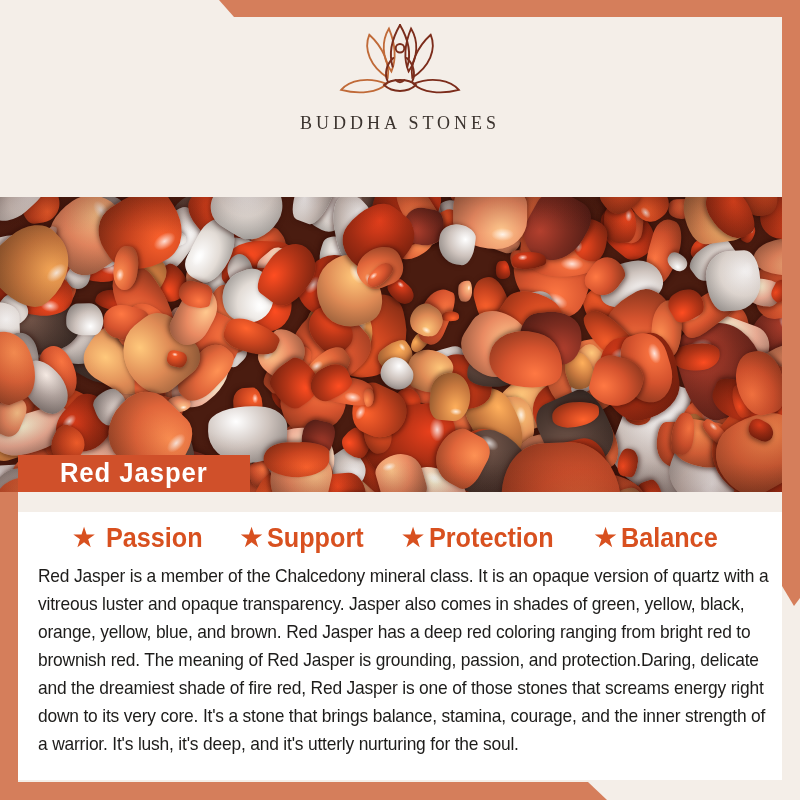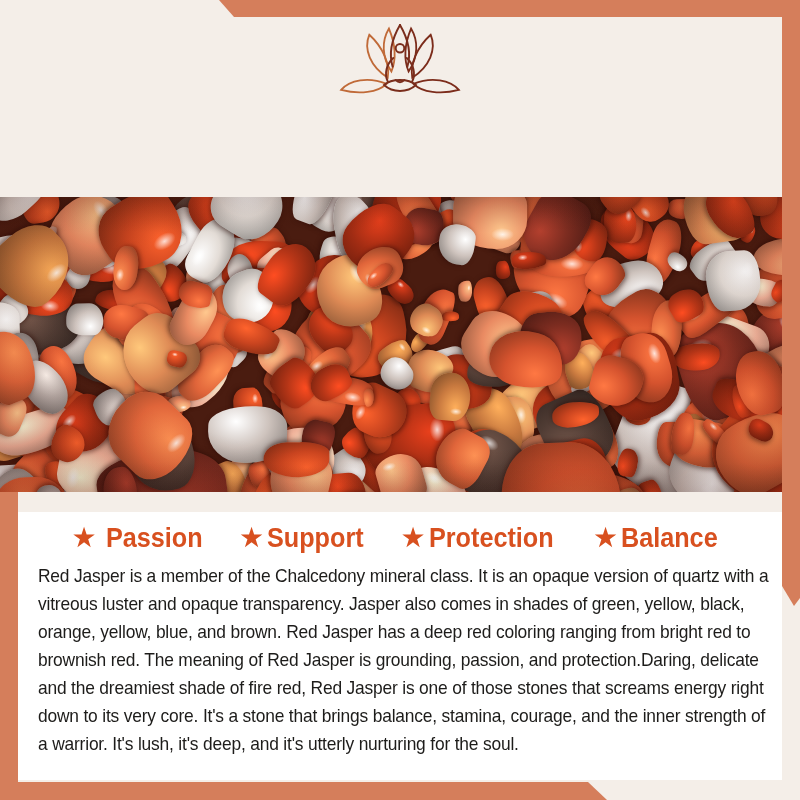--- a/index.html
+++ b/index.html
@@ -112,20 +112,21 @@
     <g stroke="#7a2d1c" stroke-width="3.2">
       <path d="M110,8 C96,32 92,56 98,76"></path>
       <path d="M110,8 C124,32 128,56 122,76"></path>
       <circle cx="110" cy="46" r="7"></circle>
       <path d="M99,62 C88,72 84,88 90,100"></path>
       <path d="M121,62 C132,72 136,88 130,100"></path>
       <path d="M84,106 C96,95 124,95 136,106 C122,119 98,119 84,106 Z"></path>
       <path d="M103,98 q7,7 14,0"></path>
     </g>
   </svg>
+  <div class="brand">BUDDHA STONES</div>
 
 
   <div class="photo" id="photo">
       <div class="stone" style="left: 616.9px; top: 187.6px; width: 100.9px; height: 110px; transform: rotate(21deg); border-radius: 58% 38% 35% 68% / 47% 54% 65% 34%; background: radial-gradient(at 35% 28%, rgb(255, 255, 255) 0%, rgb(206, 195, 189) 45%, rgb(113, 107, 104) 100%); box-shadow: rgba(40, 10, 5, 0.55) 0px 2px 5px;">
         <div class="glint" style="left: 18.1655px; top: 13.1995px; width: 30.2758px; height: 18.1655px;"></div>
       </div>
       <div class="stone" style="left: 167.9px; top: -0.3px; width: 80px; height: 65px; transform: rotate(29deg); border-radius: 46% 61% 69% 39% / 52% 31% 46% 36%; background: radial-gradient(at 35% 28%, rgb(116, 87, 75) 0%, rgb(80, 60, 52) 45%, rgb(44, 33, 29) 100%); box-shadow: rgba(40, 10, 5, 0.55) 0px 2px 5px;">
         <div class="glint" style="left: 14.3969px; top: 7.80425px; width: 23.9949px; height: 14.3969px;"></div>
       </div>
       <div class="stone" style="left: 510.6px; top: 13.2px; width: 26.6px; height: 22.8px; transform: rotate(84deg); border-radius: 31% 63% 55% 45% / 44% 36% 45% 46%; background: radial-gradient(at 35% 28%, rgb(255, 200, 123) 0%, rgb(222, 138, 85) 45%, rgb(122, 76, 47) 100%); box-shadow: rgba(40, 10, 5, 0.55) 0px 2px 5px;">
@@ -679,20 +680,23 @@
       <div class="stone" style="left: 66px; top: 105.9px; width: 37.2px; height: 32.4px; transform: rotate(179deg); border-radius: 35% 69% 42% 48% / 57% 47% 66% 70%; background: radial-gradient(at 35% 28%, rgb(255, 255, 255) 0%, rgb(206, 195, 189) 45%, rgb(113, 107, 104) 100%); box-shadow: rgba(40, 10, 5, 0.55) 0px 2px 5px;"></div>
       <div class="stone" style="left: 436.6px; top: 29.3px; width: 39.5px; height: 36.1px; transform: rotate(98deg); border-radius: 38% 62% 68% 47% / 63% 38% 70% 60%; background: radial-gradient(at 35% 28%, rgb(255, 255, 255) 0%, rgb(206, 195, 189) 45%, rgb(113, 107, 104) 100%); box-shadow: rgba(40, 10, 5, 0.55) 0px 2px 5px;"></div>
       <div class="stone" style="left: 103.7px; top: 59.1px; width: 44px; height: 24.3px; transform: rotate(277deg); border-radius: 52% 47% 55% 51% / 62% 50% 51% 56%; background: radial-gradient(at 35% 28%, rgb(255, 146, 84) 0%, rgb(224, 101, 58) 45%, rgb(123, 56, 32) 100%); box-shadow: rgba(40, 10, 5, 0.55) 0px 2px 5px;">
         <div class="glint" style="left: 7.92733px; top: 2.91493px; width: 13.2122px; height: 7.92733px;"></div>
       </div>
       <div class="stone" style="left: -29.4px; top: 142.8px; width: 71.5px; height: 54.2px; transform: rotate(68deg); border-radius: 48% 69% 67% 53% / 57% 51% 37% 40%; background: radial-gradient(at 35% 28%, rgb(255, 146, 84) 0%, rgb(224, 101, 58) 45%, rgb(123, 56, 32) 100%); box-shadow: rgba(40, 10, 5, 0.55) 0px 2px 5px;"></div>
       <div class="stone" style="left: 360.4px; top: 195.8px; width: 17.5px; height: 9.9px; transform: rotate(266deg); border-radius: 58% 38% 38% 61% / 33% 56% 56% 69%; background: radial-gradient(at 35% 28%, rgb(255, 146, 84) 0%, rgb(224, 101, 58) 45%, rgb(123, 56, 32) 100%); box-shadow: rgba(40, 10, 5, 0.55) 0px 2px 5px;"></div>
       <div class="photo-overlay"></div>
     </div>
 
+  <div class="stone-label">
+    <span>Red Jasper</span>
+  </div>
 
   <div class="panel">
     <div class="features">
       <div class="feature">
         <span class="star">★</span>
         <span class="flabel">Passion</span>
       </div>
       <div class="feature">
         <span class="star">★</span>
         <span class="flabel">Support</span>

